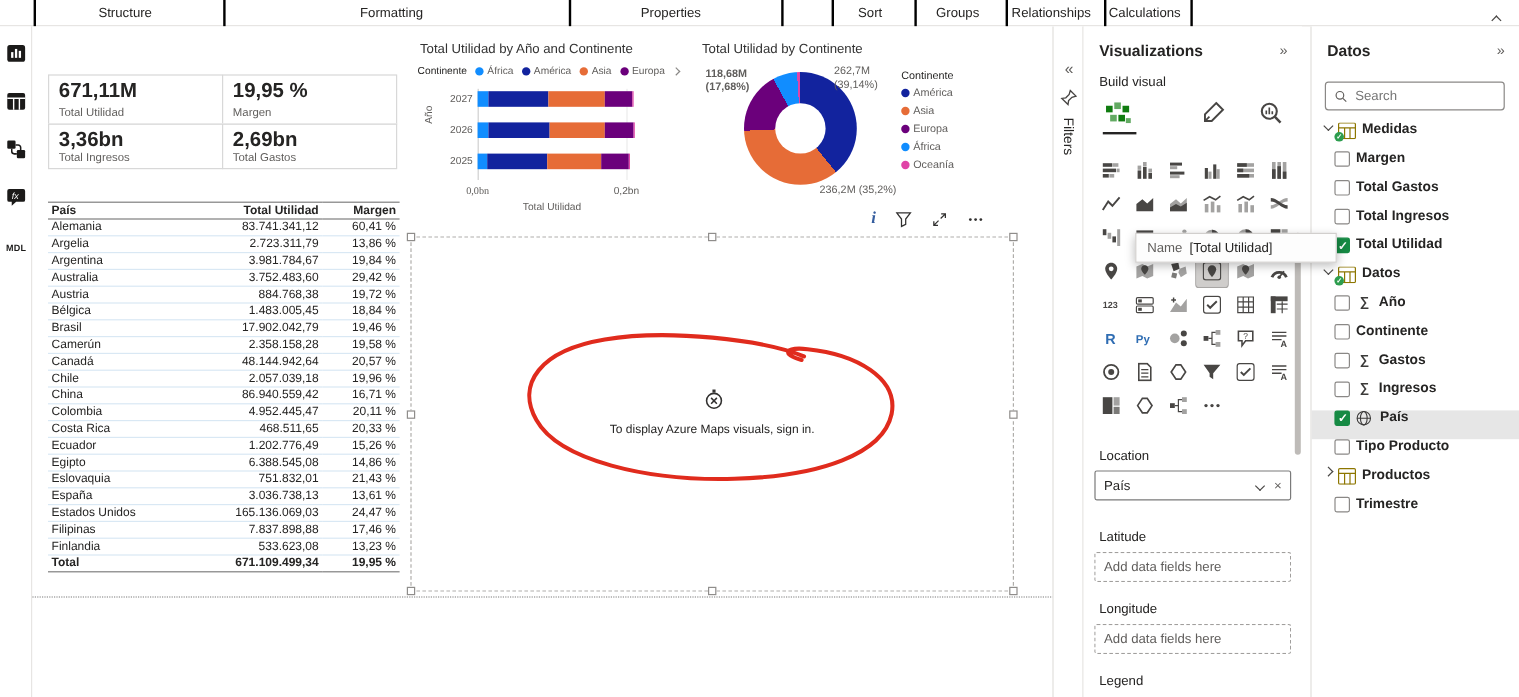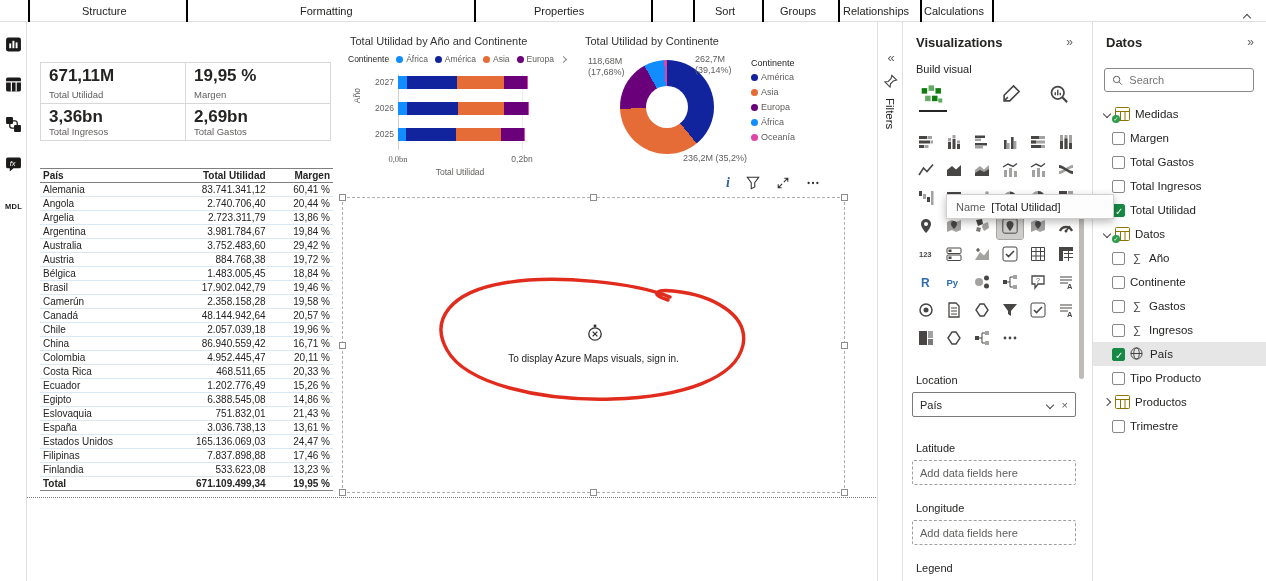--- a/index.html
+++ b/index.html
@@ -103,21 +103,21 @@
   .field-well .fw-value { flex:1; }
   .field-well .fw-x { color:#605e5c; margin-left:9px; cursor:pointer; font-size:11px; }
   .field-well.dashed { border:1px dashed #a19f9d; color:#605e5c; }
   .vp-scroll { position:absolute; left:176px; top:172px; width:5px; height:185px; background:#bebbb8; border-radius:3px; }
 
   
   .data-panel { position:absolute; left:1092px; top:22px; width:174px; height:559px; background:#fff; border-left:1px solid #e1dfdd; }
   .dp-search { position:absolute; left:11px; top:46px; width:150px; height:24px; border:1px solid #8a8886; border-radius:3px; display:flex; align-items:center; gap:6px; padding:0 7px; background:#fff; }
   .dp-search input { border:none; outline:none; width:100%; font-size:11px; font-family:"Liberation Sans", sans-serif; color:#252423; }
   .field-tree { position:absolute; left:0; top:80px; width:174px; }
-  .trow { height:24px; display:flex; align-items:center; gap:5px; font-size:11.5px; color:#252423; cursor:pointer; }
+  .trow { height:24px; display:flex; align-items:flex-start; gap:5px; font-size:11.5px; color:#252423; cursor:pointer;font-weight:bold; }
   .trow.sel { background:var(--selected-row, #e6e6e6); }
   .trow .indent-g { width:6px; flex:0 0 6px; }
   .trow .indent-f { width:14px; flex:0 0 14px; }
   .cb { width:13px; height:13px; border:1px solid #8a8886; border-radius:2px; background:#fff; flex:0 0 13px; position:relative; }
   .cb.checked { background:var(--check-green, #168a44); border-color:var(--check-green, #168a44); }
   .cb.checked::after { content:"\2713"; position:absolute; left:2px; top:0px; color:#fff; font-size:10px; line-height:13px; }
   .gicon { position:relative; width:15px; height:14px; flex:0 0 15px; }
   .gicon .badge { position:absolute; left:-3px; bottom:-2px; width:8px; height:8px; border-radius:50%; background:#2d9d4e; }
   .gicon .badge::after { content:"\2713"; position:absolute; left:1.5px; top:-0.5px; color:#fff; font-size:6px; }
   .sigma { width:14px; flex:0 0 14px; text-align:center; font-size:11px; color:#3b3a39; }
@@ -203,25 +203,20 @@
               <th>País</th>
               <th class="num">Total Utilidad</th>
               <th class="num">Margen</th>
             </tr>
           </thead>
         <tbody id="tbl-body">
             <tr>
               <td>Alemania</td>
               <td class="num">83.741.341,12</td>
               <td class="num">60,41 %</td>
-            </tr>
-            <tr>
-              <td>Angola</td>
-              <td class="num">2.740.706,40</td>
-              <td class="num">20,44 %</td>
             </tr>
             <tr>
               <td>Argelia</td>
               <td class="num">2.723.311,79</td>
               <td class="num">13,86 %</td>
             </tr>
             <tr>
               <td>Argentina</td>
               <td class="num">3.981.784,67</td>
               <td class="num">19,84 %</td>
@@ -377,21 +372,21 @@
         <div class="bc-ylab" style="top: 73px;">2026</div>
         <div class="bc-ylab" style="top: 99px;">2025</div>
       </div>
 
     <div class="donutchart">
       <div class="dc-title">Total Utilidad by Continente</div>
       <div class="donut" id="donut" style="background: conic-gradient(rgb(18, 35, 158) 0deg, rgb(18, 35, 158) 140.9deg, rgb(230, 108, 55) 140.9deg, rgb(230, 108, 55) 267.6deg, rgb(107, 0, 123) 267.6deg, rgb(107, 0, 123) 331.3deg, rgb(17, 141, 255) 331.3deg, rgb(17, 141, 255) 356.5deg, rgb(224, 68, 167) 356.5deg, rgb(224, 68, 167) 360deg);">
         <div class="donut-hole"></div>
       </div>
       <div id="dc-callouts">
-          <div class="dc-callout" style="left: 5px; top: 26px;"><span>118,68M</span><span style="display: block;">(17,68%)</span></div>
+          <div class="dc-callout" style="left: 5px; top: 26px; font-weight: bold;"><span>118,68M</span><span style="display: block;">(17,68%)</span></div>
           <div class="dc-callout" style="left: 112px; top: 24px;"><span>262,7M</span><span style="display: block;">(39,14%)</span></div>
           <div class="dc-callout" style="left: 100px; top: 123px;"><span>236,2M</span><span> (35,2%)</span></div>
         </div>
       <div class="dc-legend" id="dc-legend">
           <span class="lg-title">Continente</span>
           <div class="lg-item">
             <span class="lg-dot" style="background: rgb(18, 35, 158);"></span>
             <span>América</span>
           </div>
           <div class="lg-item">

